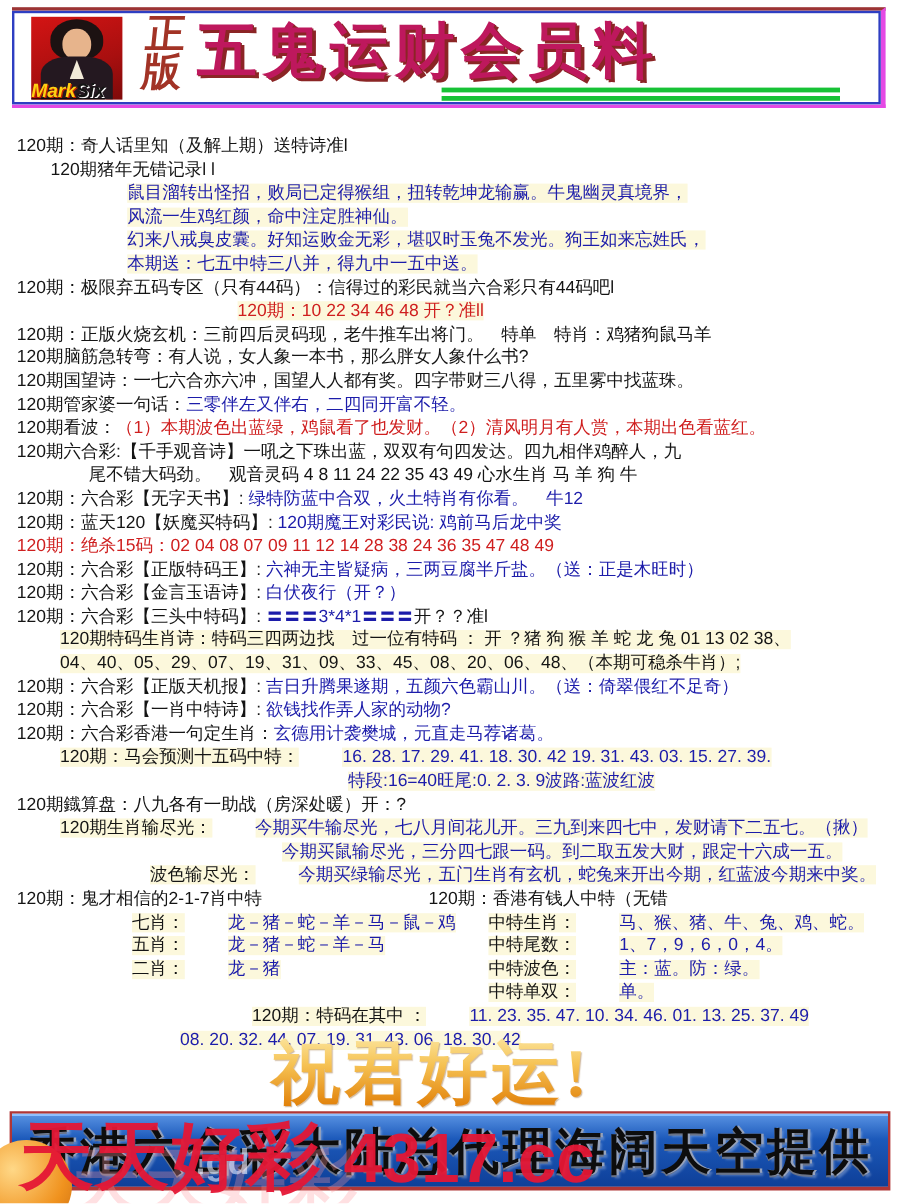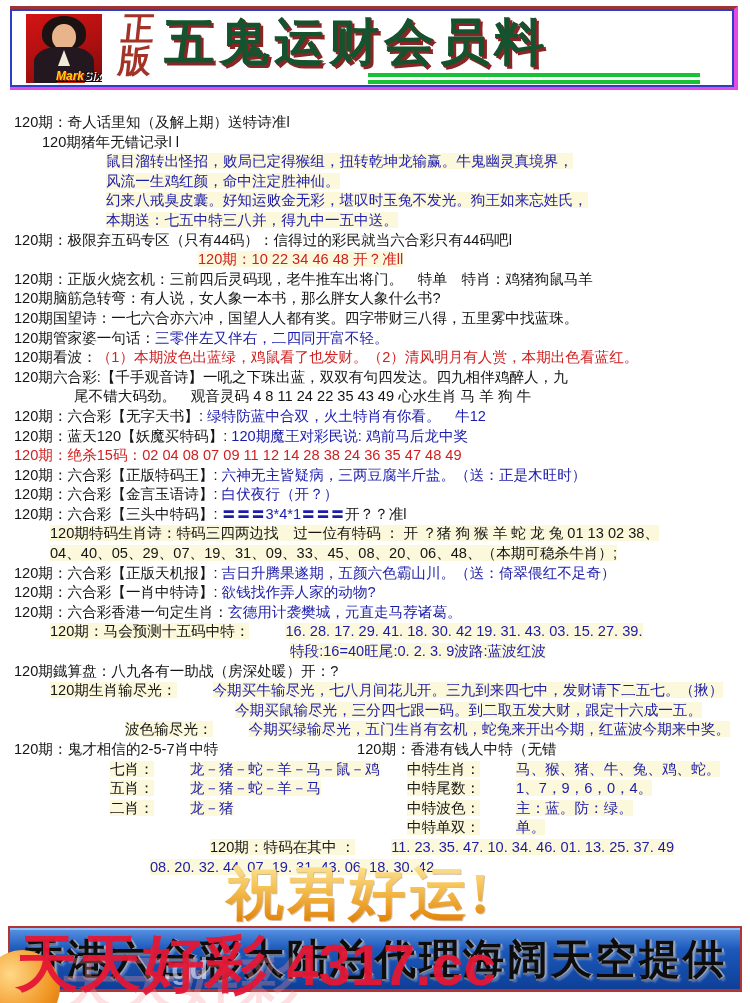--- a/index.html
+++ b/index.html
@@ -9,26 +9,26 @@
   
   .hdr-outer{position:absolute;top:6px;left:10px;width:728px;height:84px;
              border-top:3px solid #9c3434;border-right:4px solid #e44ae4;border-bottom:3px solid #e44ae4;box-sizing:border-box;}
   .hdr{position:absolute;top:0;left:0;right:0;bottom:0;border:2px solid #2e3ec2;background:#ffffff;overflow:hidden;}
   .photo{position:absolute;left:14px;top:3px;width:76px;height:69px;
          background:linear-gradient(160deg,#d41414 0%,#a80f0f 60%,#7e0a0a 100%);overflow:hidden;}
   .hair{position:absolute;left:16px;top:2px;width:44px;height:34px;border-radius:50% 50% 42% 42%;background:#1c1212;}
   .face{position:absolute;left:26px;top:10px;width:24px;height:26px;border-radius:48%;background:#e7b48c;}
   .bodyshape{position:absolute;left:8px;top:33px;width:60px;height:36px;border-radius:40% 40% 0 0;background:#241820;}
   .collar{position:absolute;left:32px;top:36px;width:12px;height:16px;background:#f2ead8;clip-path:polygon(50% 0,100% 100%,0 100%);}
-  .marksix{position:absolute;left:0;bottom:0;width:100%;text-align:right;font-size:12px;font-weight:bold;font-style:italic;line-height:13px;text-decoration:underline;}
+  .marksix{position:absolute;left:0;bottom:0;width:100%;text-align:left;font-size:16px;font-weight:bold;font-style:italic;line-height:13px;text-decoration:underline;}
   .marksix .mk{color:#ffd012;text-shadow:1px 1px 0 #c42200;}
   .marksix .sx{color:#141414;text-shadow:1px 1px 0 #ffffff;}
   .edition{position:absolute;left:108px;top:2px;width:36px;font-size:33px;line-height:.98;font-weight:900;
            color:#a23326;word-break:break-all;transform:skewX(-6deg);font-family:"Liberation Serif",serif;}
-  .title{position:absolute;left:152px;top:-2px;font-size:50px;font-weight:900;color:#14532d;letter-spacing:5px;
+  .title{position:absolute;left:152px;top:-2px;font-size:50px;font-weight:900;color:#be185d;letter-spacing:5px;
          font-family:"Liberation Serif",serif;text-shadow:3px 3px 0 #8b2525,1px 1px 0 #8b2525;white-space:nowrap;}
   .underline{position:absolute;left:356px;top:62px;width:332px;height:11px;
              border-top:4px solid #17c235;border-bottom:4px solid #17c235;box-sizing:border-box;}
 
   
   #content{position:absolute;top:113px;left:14px;width:730px;}
   .line{white-space:pre;font-size:14.6px;line-height:19.6px;height:19.6px;overflow:visible;}
   .c-black{color:#141414;}
   .c-blue{color:#1c1caa;}
   .c-red{color:#cf1f1f;}
@@ -109,21 +109,21 @@
         <div class="line"><span class="c-black">120期：六合彩香港一句定生肖：</span><span class="c-blue">玄德用计袭樊城，元直走马荐诸葛。</span></div>
         <div class="line hl"><span class="c-black">120期：马会预测十五码中特：</span><span class="c-blue">16. 28. 17. 29. 41. 18. 30. 42 19. 31. 43. 03. 15. 27. 39.</span></div>
         <div class="line hl" style="padding-left: 240px;"><span class="c-blue">特段:16=40旺尾:0. 2. 3. 9波路:蓝波红波</span></div>
         <div class="line"><span class="c-black">120期鐡算盘：八九各有一助战（房深处暖）开：?</span></div>
         <div class="line hl"><span class="c-black">120期生肖输尽光：</span><span class="c-blue">今期买牛输尽光，七八月间花儿开。三九到来四七中，发财请下二五七。（揪）</span></div>
         <div class="line hl" style="padding-left: 185px;"><span class="c-blue">今期买鼠输尽光，三分四七跟一码。到二取五发大财，跟定十六成一五。</span></div>
         <div class="line hl" style="padding-left: 75px;"><span class="c-black">波色输尽光：</span><span class="c-blue">今期买绿输尽光，五门生肖有玄机，蛇兔来开出今期，红蓝波今期来中奖。</span></div>
       </div>
     <div class="cols">
       <div class="col-left">
-          <div class="line"><span class="c-black">120期：鬼才相信的2-5-7肖中特</span></div>
+          <div class="line"><span class="c-black">120期：鬼才相信的2-1-7肖中特</span></div>
           <div class="line hl" style="padding-left: 60px;"><span class="c-black">七肖：</span><span class="c-blue">龙－猪－蛇－羊－马－鼠－鸡</span></div>
           <div class="line hl" style="padding-left: 60px;"><span class="c-black">五肖：</span><span class="c-blue">龙－猪－蛇－羊－马</span></div>
           <div class="line hl" style="padding-left: 60px;"><span class="c-black">二肖：</span><span class="c-blue">龙－猪</span></div>
         </div>
       <div class="col-right">
           <div class="line"><span class="c-black">120期：香港有钱人中特（无错</span></div>
           <div class="line hl" style="padding-left: 14px;"><span class="c-black">中特生肖：</span><span class="c-blue">马、猴、猪、牛、兔、鸡、蛇。</span></div>
           <div class="line hl" style="padding-left: 14px;"><span class="c-black">中特尾数：</span><span class="c-blue">1、7，9，6，0，4。</span></div>
           <div class="line hl" style="padding-left: 14px;"><span class="c-black">中特波色：</span><span class="c-blue">主：蓝。防：绿。</span></div>
           <div class="line hl" style="padding-left: 14px;"><span class="c-black">中特单双：</span><span class="c-blue">单。</span></div>

